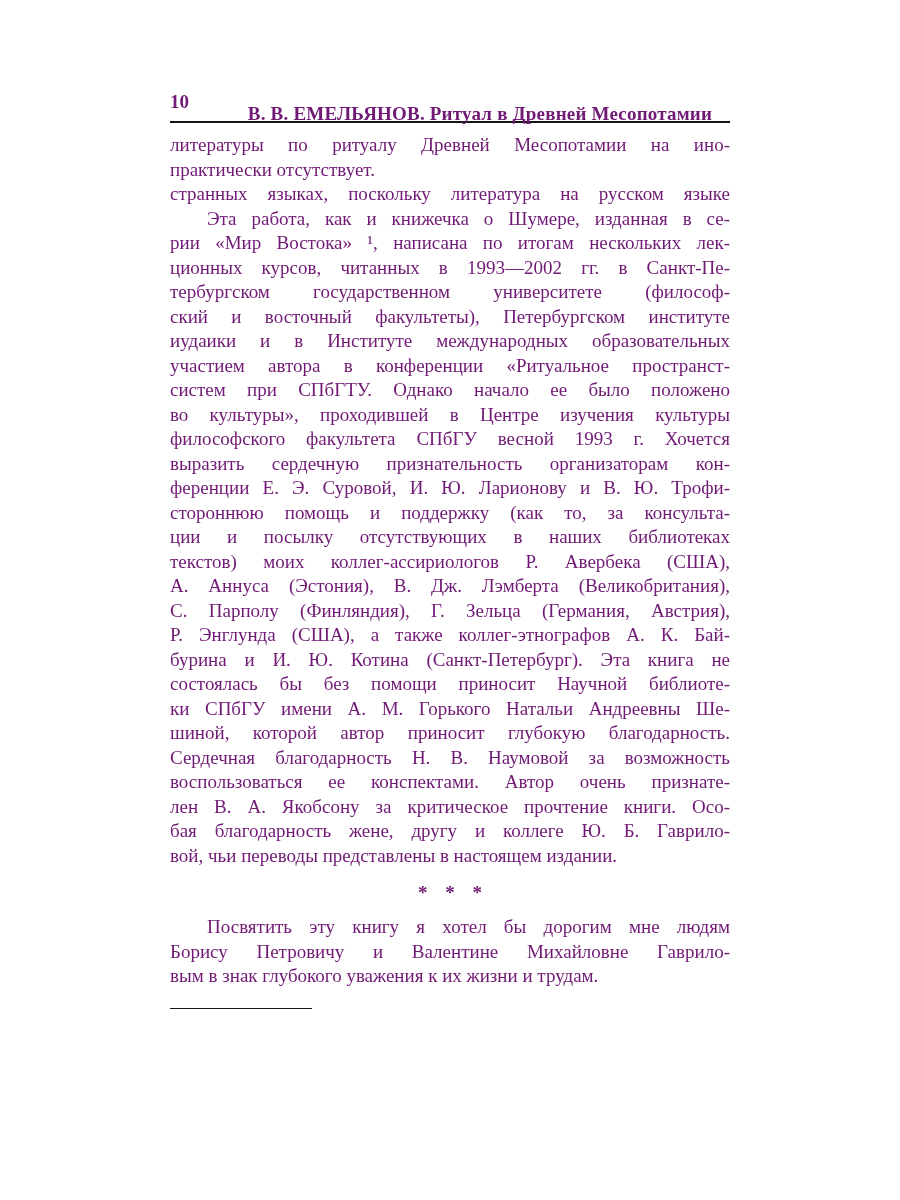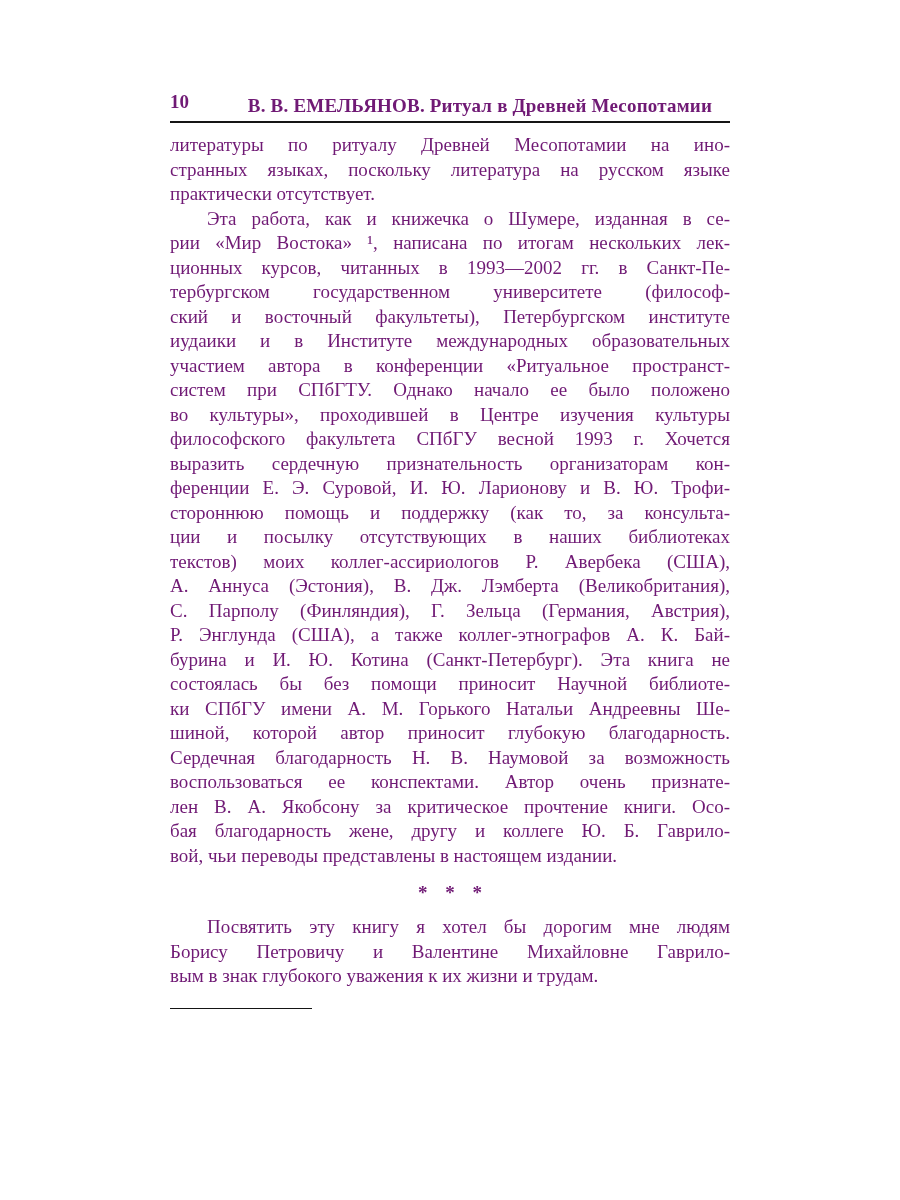--- a/index.html
+++ b/index.html
@@ -19,21 +19,21 @@
 
   
   .runhead {
     position: relative;
     height: 26px;
     font-weight: bold;
     font-size: 19px;
     line-height: 24px;
   }
   .pagenum { position: absolute; left: 0; top: 0; }
-  .runtitle { position: absolute; left: 60px; right: 0; top: 4px; text-align: center; letter-spacing: 0.2px; }
+  .runtitle { position: absolute; left: 60px; right: 0; top: 12px; text-align: center; letter-spacing: 0.2px; }
   .headrule { border-bottom: 2px solid #151515; margin-top: 5px; }
 
   
   .bodytext { margin-top: 10px; font-size: 19px; line-height: 24.5px; }
   .para { margin: 0; }
   .line { text-align: left; }
   .just { text-align: justify; text-align-last: justify; }
   .indent .line:first-child { text-indent: 37px; }
 
   
@@ -62,22 +62,22 @@
 
     <div class="runhead">
       <span class="pagenum">10</span>
       <span class="runtitle">В. В. ЕМЕЛЬЯНОВ. Ритуал в Древней Месопотамии</span>
     </div>
     <div class="headrule"></div>
 
     <div class="bodytext">
       <div class="para">
           <div class="line just">литературы по ритуалу Древней Месопотамии на ино-</div>
+          <div class="line">практически отсутствует.</div>
           <div class="line just">странных языках, поскольку литература на русском языке</div>
-          <div class="line">практически отсутствует.</div>
         </div>
       <div class="para indent">
           <div class="line just">Эта работа, как и книжечка о Шумере, изданная в се-</div>
           <div class="line just">рии «Мир Востока» ¹, написана по итогам нескольких лек-</div>
           <div class="line just">ционных курсов, читанных в 1993—2002 гг. в Санкт-Пе-</div>
           <div class="line just">тербургском государственном университете (философ-</div>
           <div class="line just">ский и восточный факультеты), Петербургском институте</div>
           <div class="line just">иудаики и в Институте международных образовательных</div>
           <div class="line just">участием автора в конференции «Ритуальное пространст-</div>
           <div class="line just">систем при СПбГТУ. Однако начало ее было положено</div>

